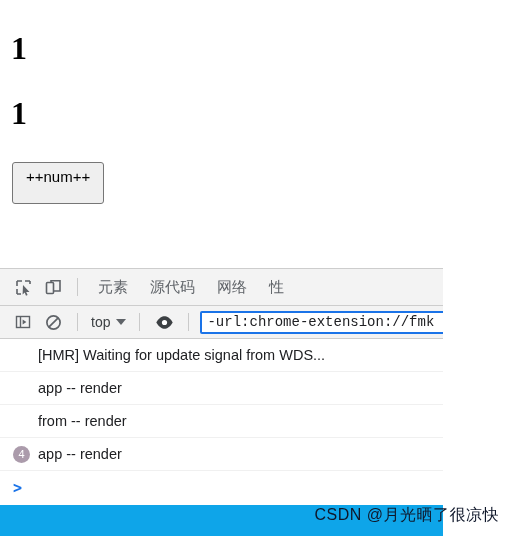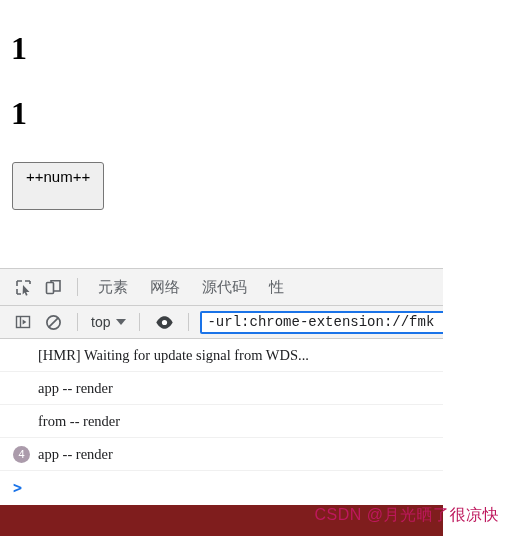--- a/index.html
+++ b/index.html
@@ -41,39 +41,39 @@
     color: #000000;
     letter-spacing: 0px;
   }
   .page-heading.h-one { top: 32px; }
   .page-heading.h-two { top: 97px; }
 
   .num-button {
     position: absolute;
     left: 12px;
     top: 162px;
-    padding: 5px 13px 24px 13px;
+    padding: 5px 13px 18px 13px;
     font-family: "Liberation Sans", sans-serif;
     font-size: 15px;
     line-height: 17px;
     color: #000000;
     background: #efefef;
     border: 1px solid #767676;
     border-radius: 3px;
     box-sizing: border-box;
     cursor: default;
   }
 
   
   .devtools {
     position: absolute;
     left: 0; top: 268px;
     width: 443px;
     height: 268px;
-    background: #7f1d1d;
+    background: #0ea5e9;
     border-top: 1px solid #cdcdcd;
     box-sizing: border-box;
     overflow: hidden;
   }
 
   
   .dt-tabbar {
     position: relative;
     height: 37px;
     background: #f3f3f3;
@@ -195,21 +195,21 @@
     line-height: 17px;
     text-align: center;
     flex: 0 0 auto;
     margin-right: 8px;
   }
   .badge-spacer {
     width: 25px;
     flex: 0 0 auto;
   }
   .console-text {
-    font-family: Liberation Serif, serif;
+    font-family: Liberation Sans, sans-serif;
     font-size: 14.5px;
     line-height: 18px;
     color: #202124;
     white-space: pre;
   }
 
   
   .console-prompt {
     position: relative;
     height: 34px;
@@ -226,21 +226,21 @@
     font-weight: bold;
     line-height: 15px;
   }
 
   .watermark {
     position: absolute;
     right: 10px;
     top: 505px;
     font-family: "Liberation Sans", sans-serif;
     font-size: 16px;
-    color: #be185d;
+    color: #0f172a;
     letter-spacing: 0.5px;
     white-space: nowrap;
     pointer-events: none;
   }
 
   svg { display: block; }
 </style>
 </head>
 <body>
 
@@ -266,22 +266,22 @@
       <div class="dt-icon-btn">
         <svg width="17" height="17" viewBox="0 0 17 17">
           <rect x="1.5" y="3.5" width="7" height="11" rx="1" stroke="#5f6368" stroke-width="1.6" fill="none"></rect>
           <path d="M6 3.5 V1.8 H15 V12 H8.5" stroke="#5f6368" stroke-width="1.6" fill="none"></path>
         </svg>
       </div>
 
       <div class="dt-sep"></div>
 
       <div class="dt-tab">元素</div>
+      <div class="dt-tab">源代码</div>
       <div class="dt-tab">网络</div>
-      <div class="dt-tab">源代码</div>
       <div class="dt-tab">性</div>
     </div>
 
     <div class="dt-console-toolbar">
 
       <div class="dt-icon-btn first">
         <svg width="16" height="16" viewBox="0 0 16 16">
           <rect x="1.5" y="2.5" width="13" height="11" stroke="#5f6368" stroke-width="1.4" fill="none"></rect>
           <line x1="5.5" y1="2.5" x2="5.5" y2="13.5" stroke="#5f6368" stroke-width="1.4"></line>
           <path d="M7.6 5.6 L11.4 8 L7.6 10.4 Z" fill="#5f6368"></path>

